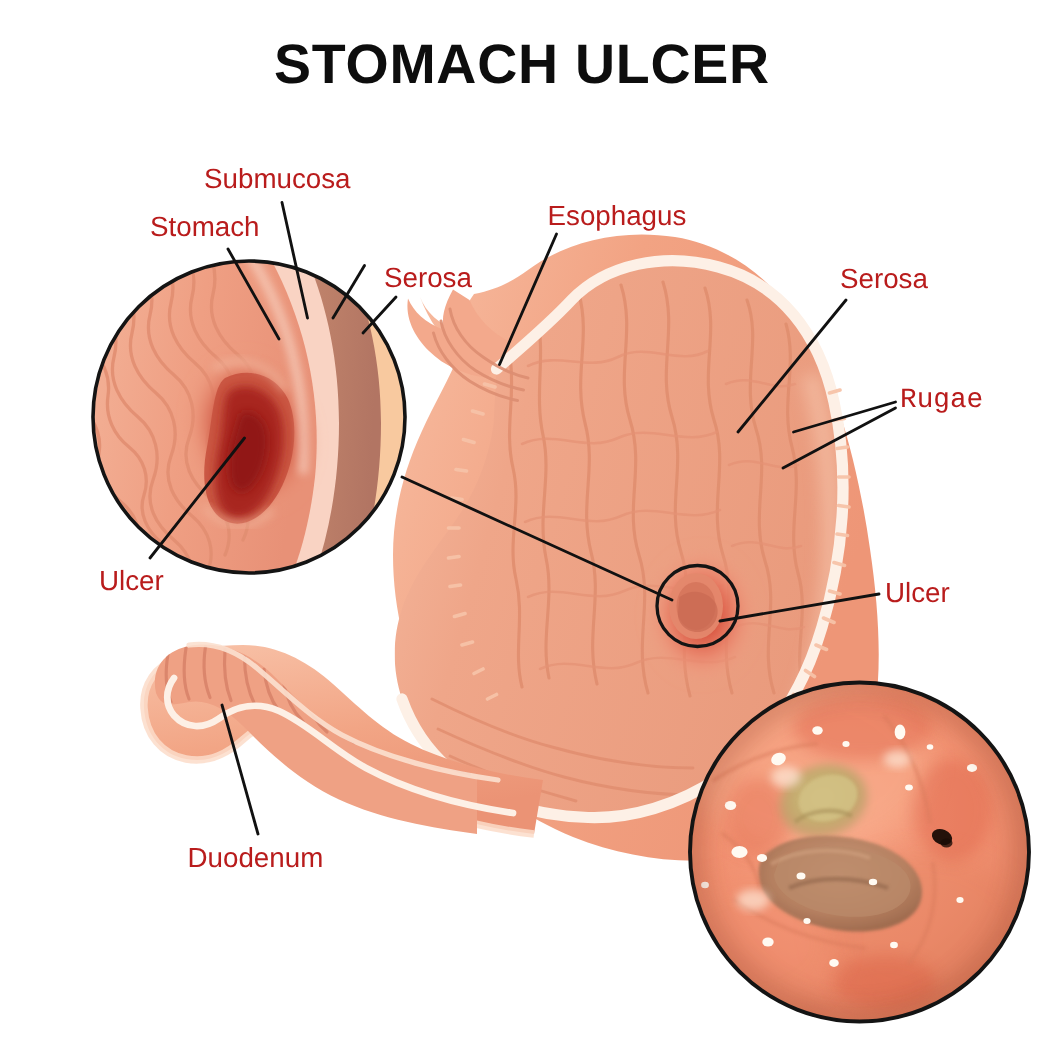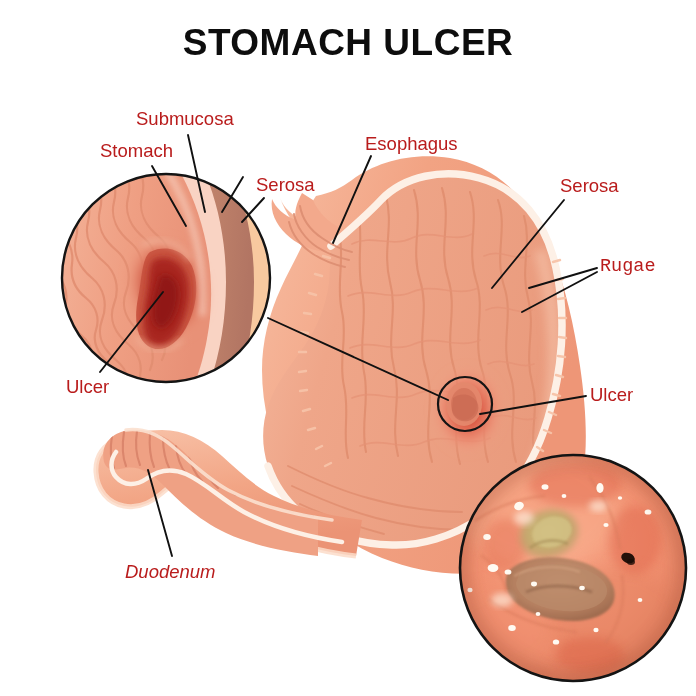--- a/index.html
+++ b/index.html
@@ -47,21 +47,21 @@
   }
   .label-mucosa     { left: 100px; top: 141px; }
   .label-submucosa  { left: 136px; top: 109px; }
   .label-muscle     { left: 236px; top: 130px; }
   .label-serosa     { left: 256px; top: 175px; text-align: right; }
   .label-ulcer-left { left: 66px;  top: 377px; }
   .label-esophagus  { left: 365px; top: 134px; }
   .label-stomach    { left: 560px; top: 176px; }
   .label-rugae      { left: 600px; top: 257px; font-family: Liberation Mono, monospace; }
   .label-ulcer-right{ left: 590px; top: 385px; }
-  .label-duodenum   { left: 125px; top: 562px; font-style: italic; }
+  .label-duodenum   { left: 125px; top: 562px; }
 </style>
 </head>
 <body>
 
 <div id="stage">
 
   <div id="diagram-title">STOMACH ULCER</div>
 
   <svg id="art-layer" viewBox="0 0 696 696" width="696" height="696" xmlns="http://www.w3.org/2000/svg">
     <defs>

